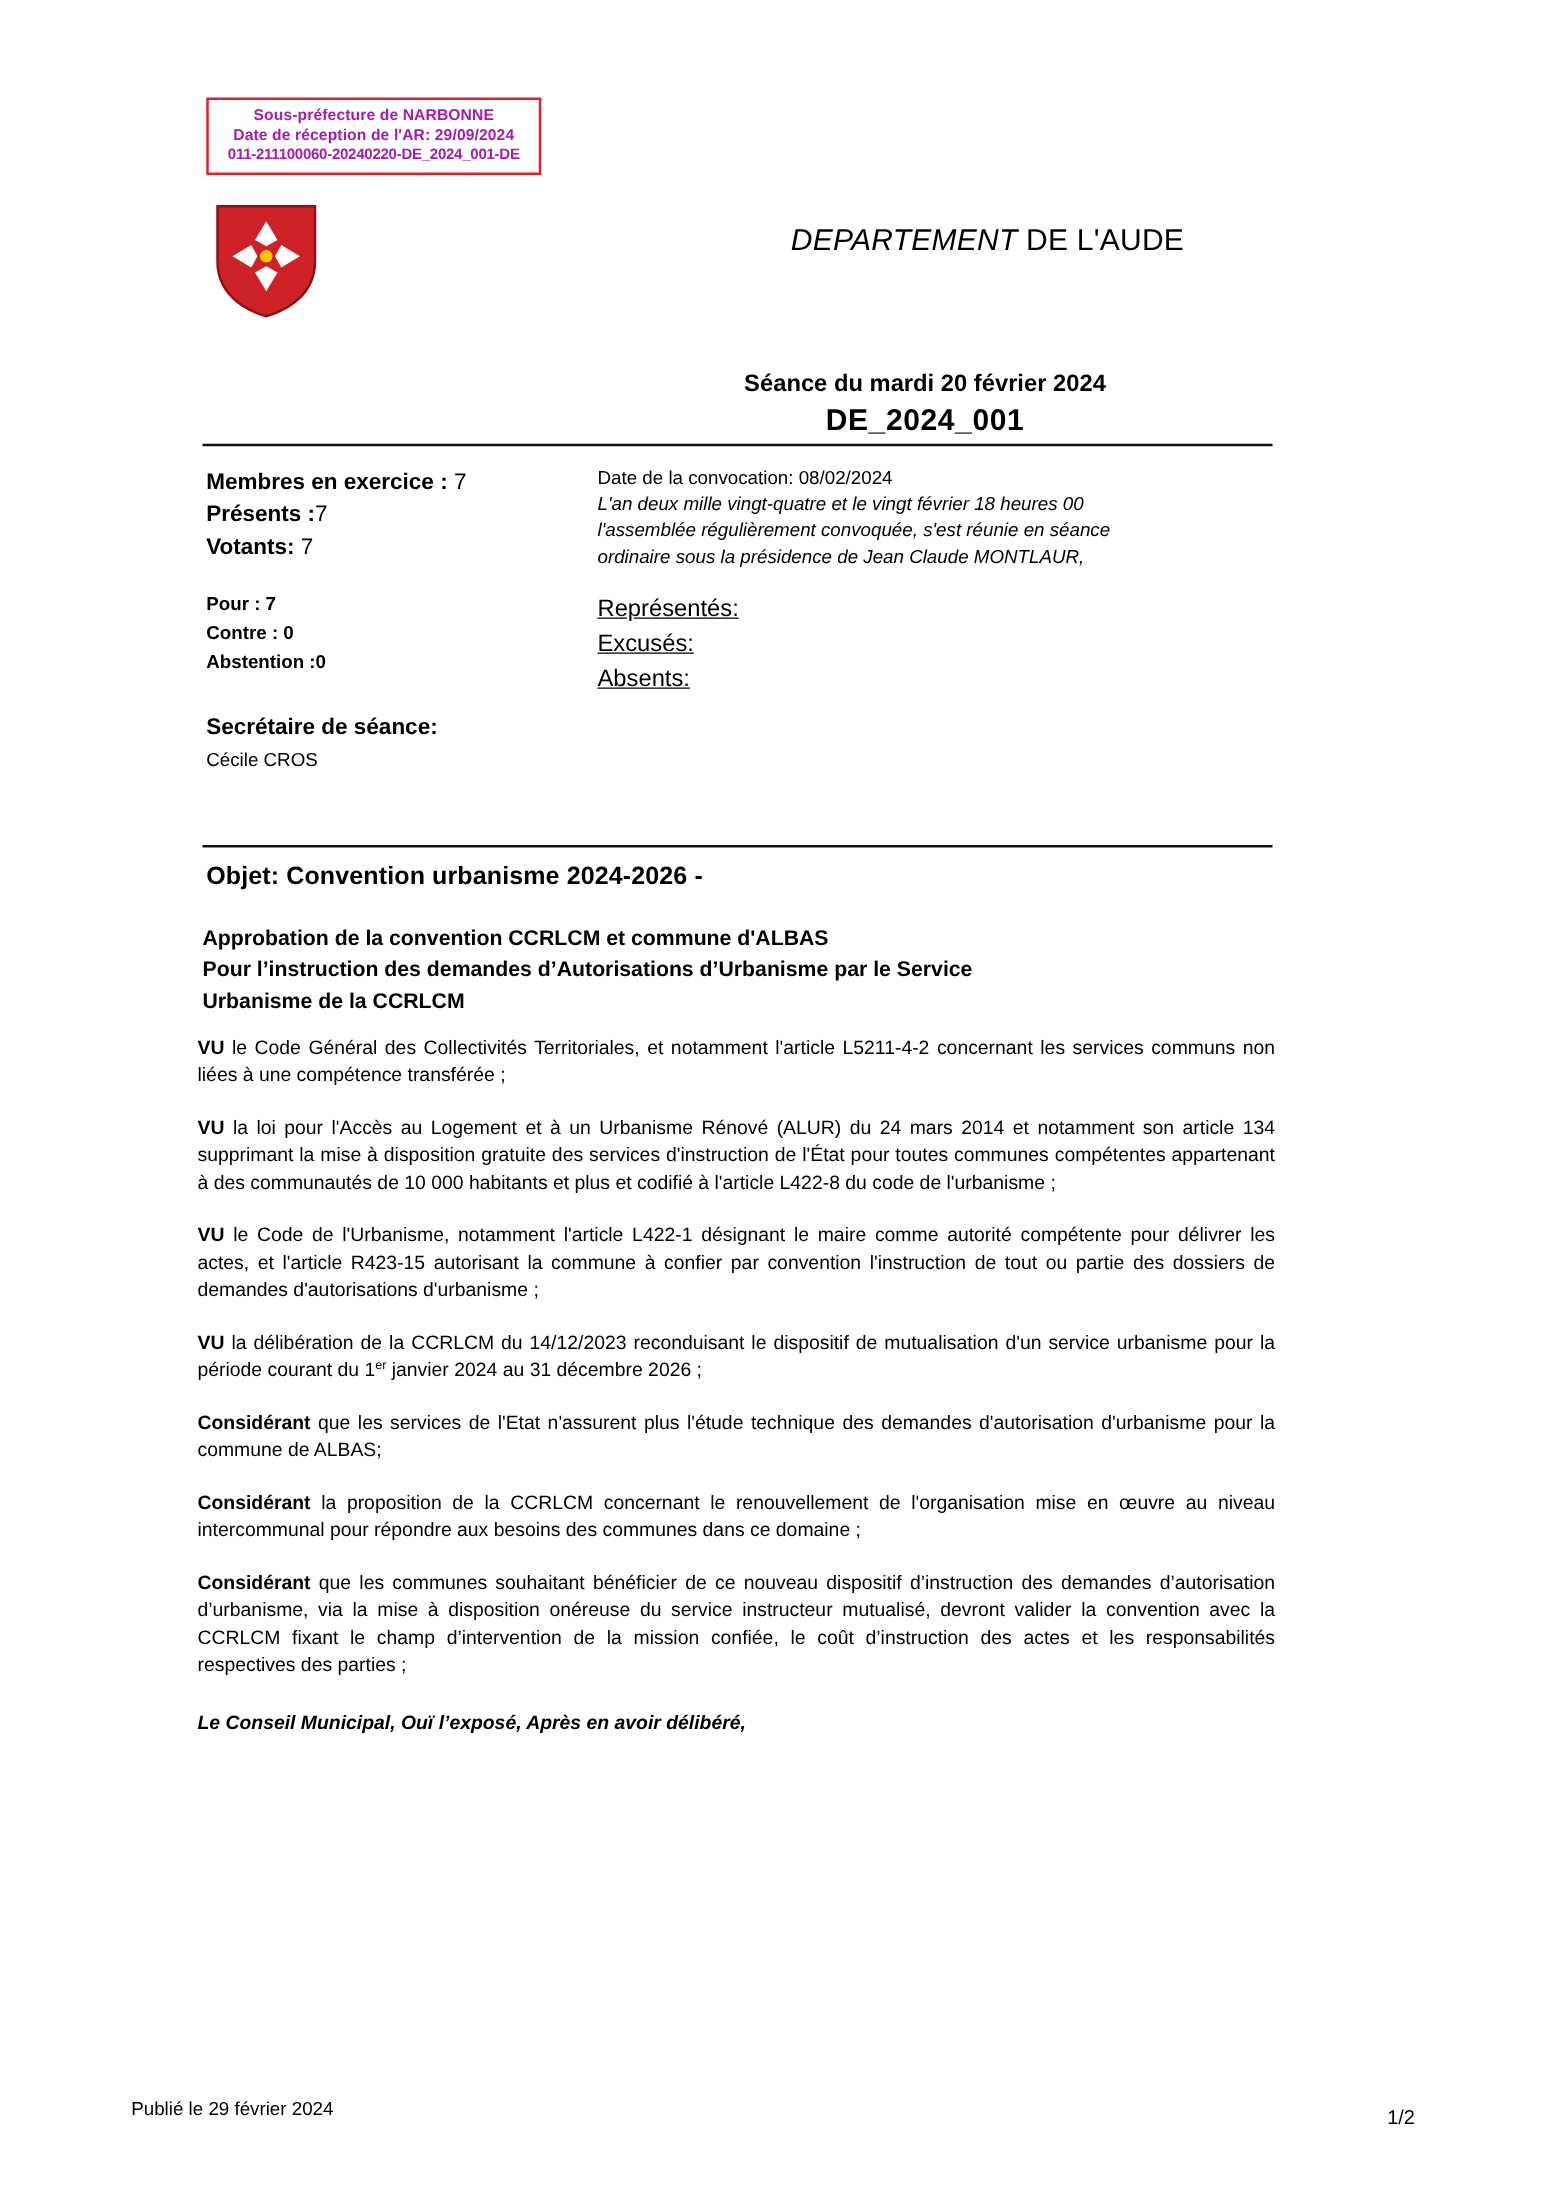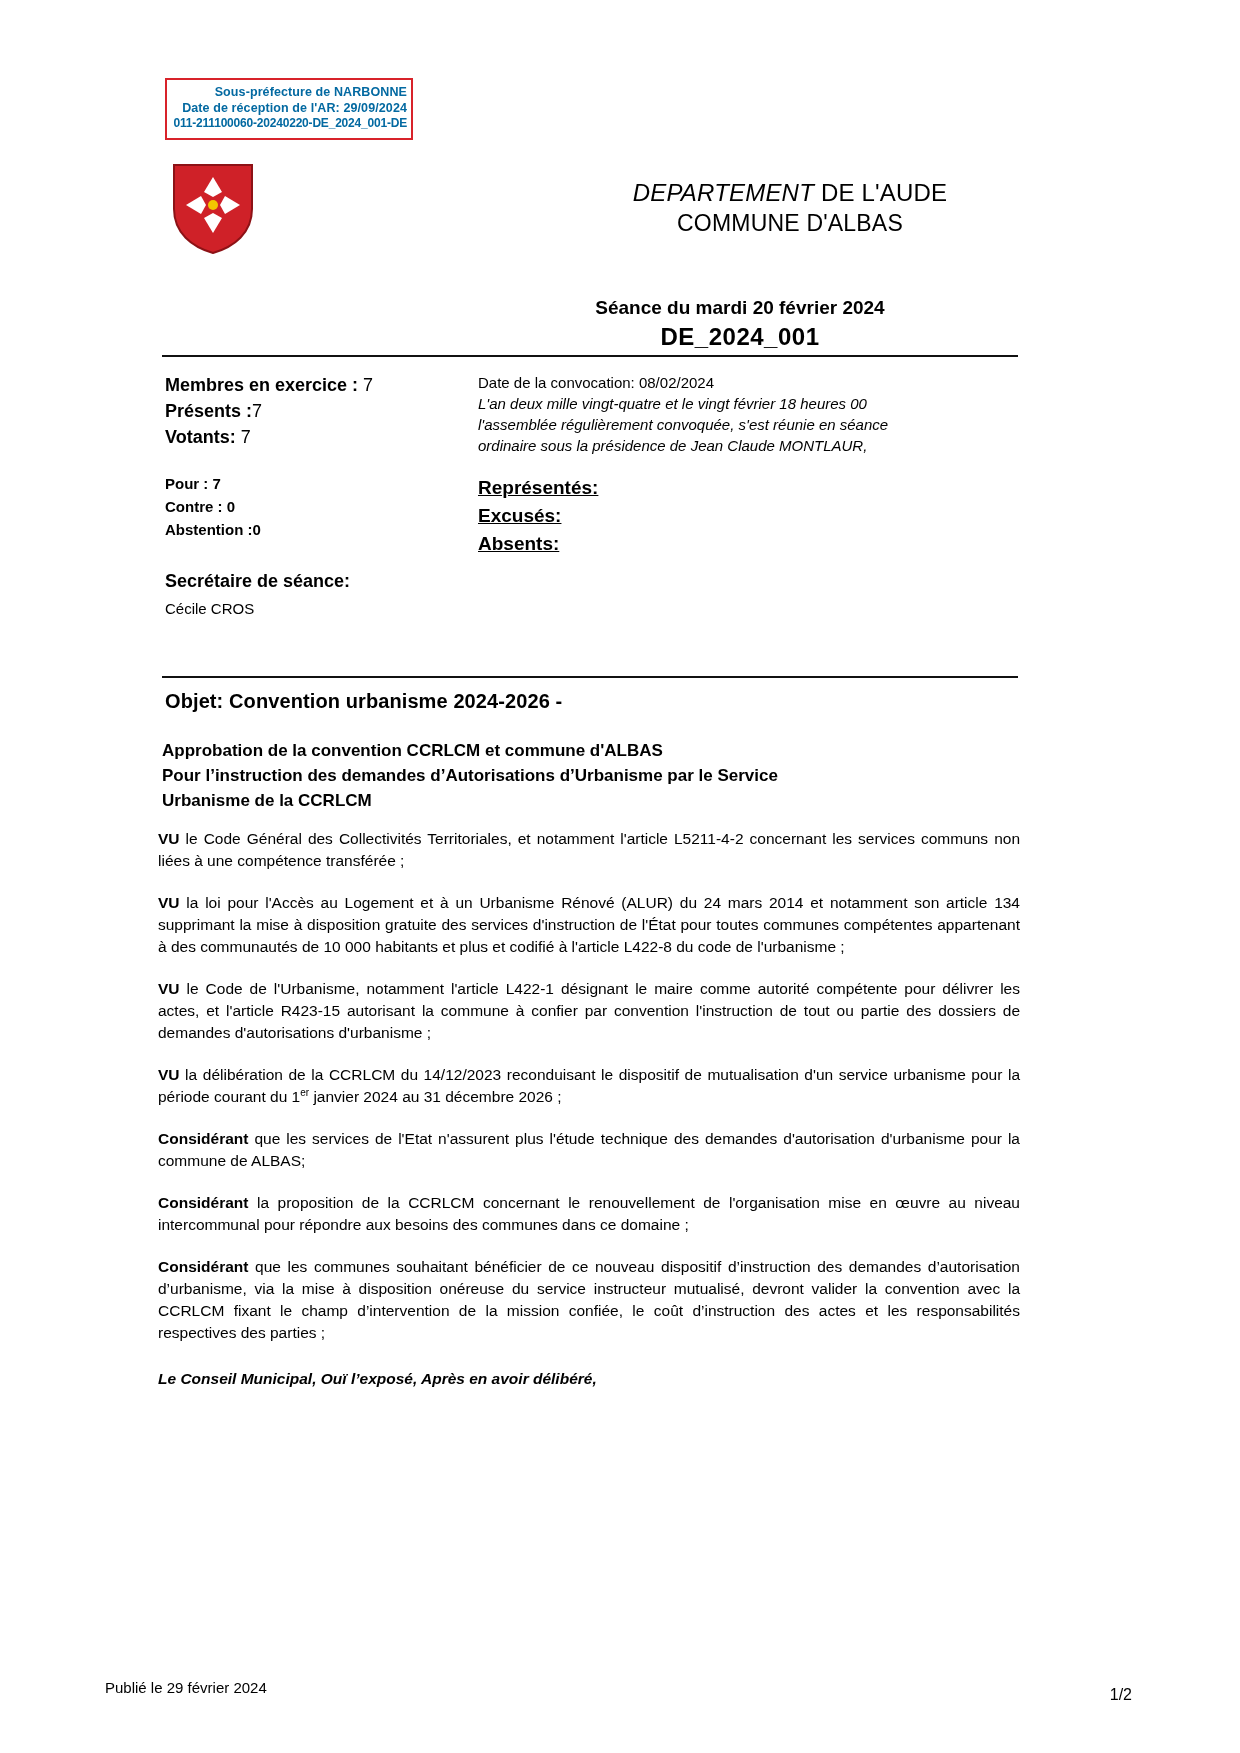--- a/index.html
+++ b/index.html
@@ -19,26 +19,26 @@
     background: #ffffff;
     overflow: hidden;
     box-sizing: border-box;
   }
 
   
   .stamp {
     position: absolute;
     left: 165px;
     top: 78px;
-    width: 248px;
+    width: 268px;
     box-sizing: border-box;
     border: 2px solid #d8232a;
     padding: 5px 4px 6px 4px;
-    text-align: right;
-    color: #0369a1;
+    text-align: center;
+    color: #a21caf;
     background: #ffffff;
   }
   .stamp-line {
     font-size: 12.5px;
     line-height: 15.5px;
     font-weight: 600;
     white-space: nowrap;
     letter-spacing: 0.1px;
   }
   .stamp-line.code {
@@ -168,21 +168,21 @@
   .presents-line {
     font-size: 19px;
     line-height: 27px;
   }
   .presents-line .lbl {
     font-weight: bold;
     text-decoration: underline;
   }
   .rep-line {
     font-size: 19px;
-    font-weight: bold;
+    font-weight: normal;
     line-height: 27px;
     text-decoration: underline;
     display: inline-block;
   }
   .rep-wrap { margin-top: 18px; }
   .rep-wrap > div { line-height: 27px; }
 
   
   .objet {
     position: absolute;
@@ -266,21 +266,20 @@
         <path d="M41 70 L50 55 L41 50 L32 55 Z"></path>
         <path d="M14 42 L29 33 L34 42 L29 51 Z"></path>
         <path d="M68 42 L53 33 L48 42 L53 51 Z"></path>
       </g>
       <circle cx="41" cy="42" r="5" fill="#f3c600"></circle>
     </svg>
   </div>
 
   <div class="dept-block">
     <div class="dept-line1"><span class="ital">DEPARTEMENT</span><span> DE L'AUDE</span></div>
-    <div class="dept-line2">COMMUNE D'ALBAS</div>
   </div>
 
   <div class="seance-block">
     <div class="seance-date">Séance du mardi 20 février 2024</div>
     <div class="seance-ref">DE_2024_001</div>
   </div>
 
   <div class="hrule r1"></div>
 
   <div class="left-col">

